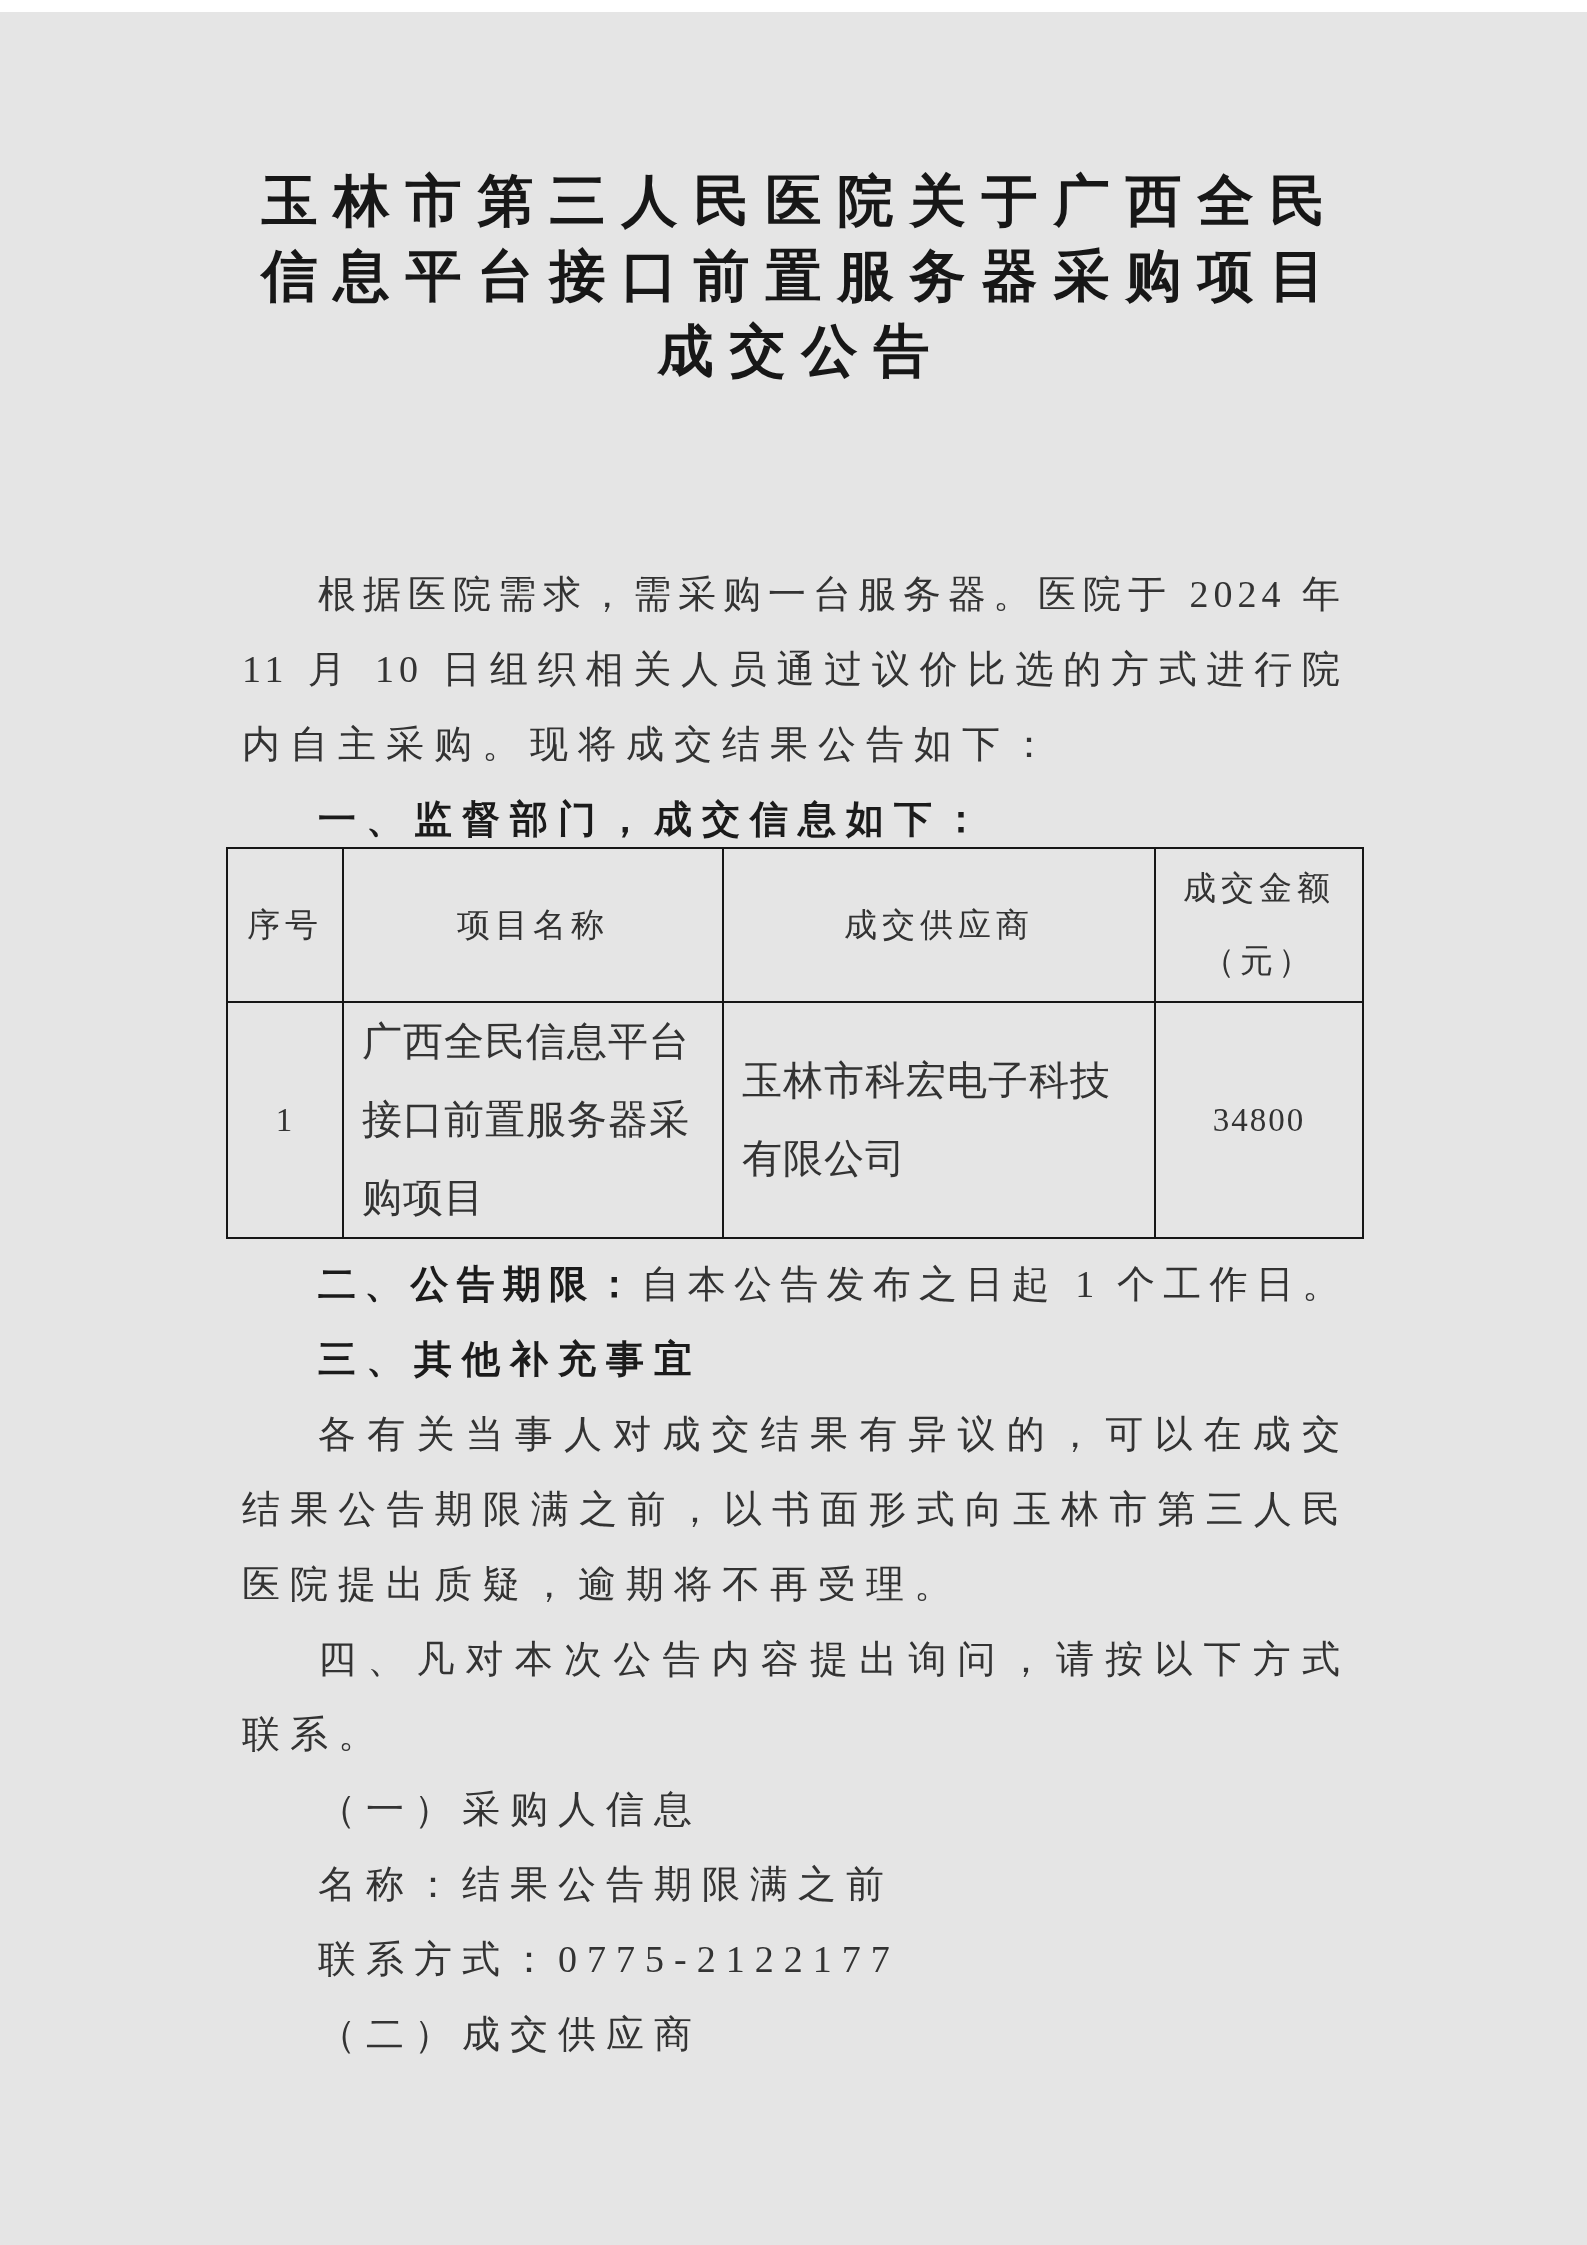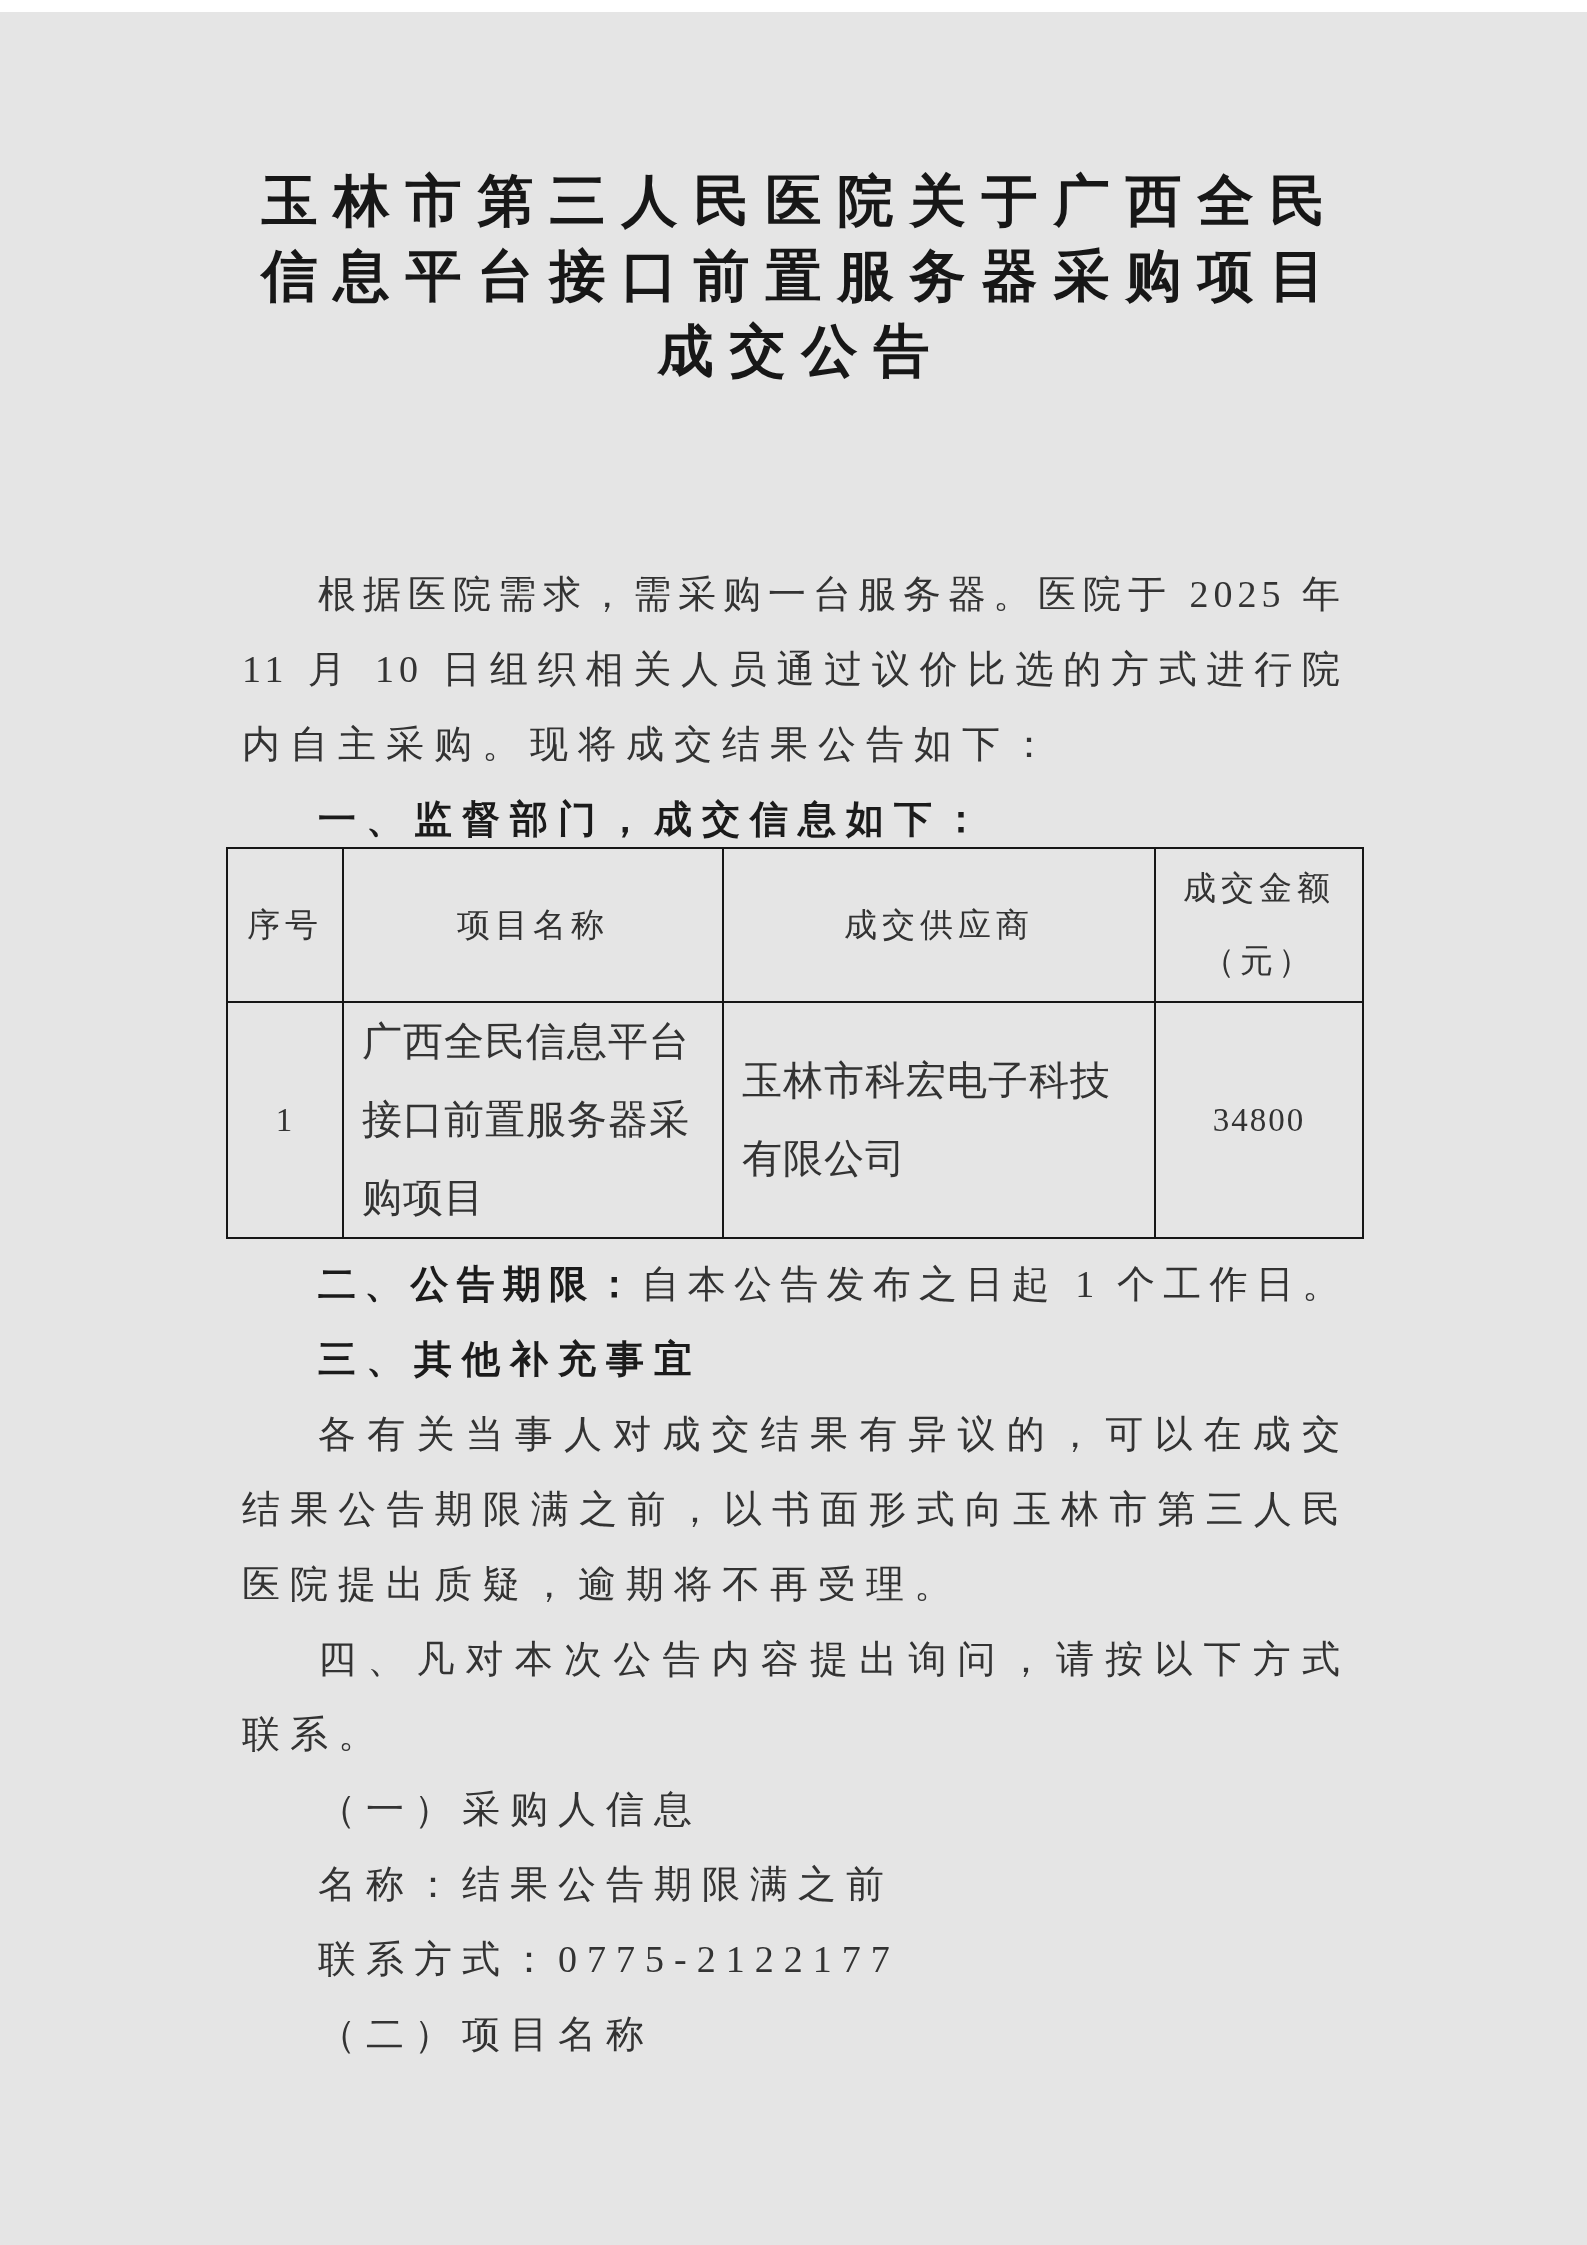--- a/index.html
+++ b/index.html
@@ -75,21 +75,21 @@
 
 <div class="page">
 
   <div class="title">
     <div class="title-line">玉林市第三人民医院关于广西全民</div>
     <div class="title-line">信息平台接口前置服务器采购项目</div>
     <div class="title-line">成交公告</div>
   </div>
 
   <div class="intro">
-    <div class="line full indent">根据医院需求，需采购一台服务器。医院于 2025 年</div>
+    <div class="line full indent">根据医院需求，需采购一台服务器。医院于 2024 年</div>
     <div class="line full">11 月 10 日组织相关人员通过议价比选的方式进行院</div>
     <div class="line last">内自主采购。现将成交结果公告如下：</div>
   </div>
 
   <div class="line bold standalone indent">一、监督部门，成交信息如下：</div>
 
   <table class="award">
     <colgroup>
       <col style="width:116px">
       <col style="width:380px">
@@ -126,15 +126,15 @@
   </div>
 
   <div>
     <div class="line full indent">四、凡对本次公告内容提出询问，请按以下方式</div>
     <div class="line last">联系。</div>
   </div>
 
   <div class="line standalone indent">（一）采购人信息</div>
   <div class="line standalone indent">名称：结果公告期限满之前</div>
   <div class="line standalone indent">联系方式：0775-2122177</div>
-  <div class="line standalone indent">（二）项目名称</div>
+  <div class="line standalone indent">（二）成交供应商</div>
 
 </div>
 
 </body></html>

